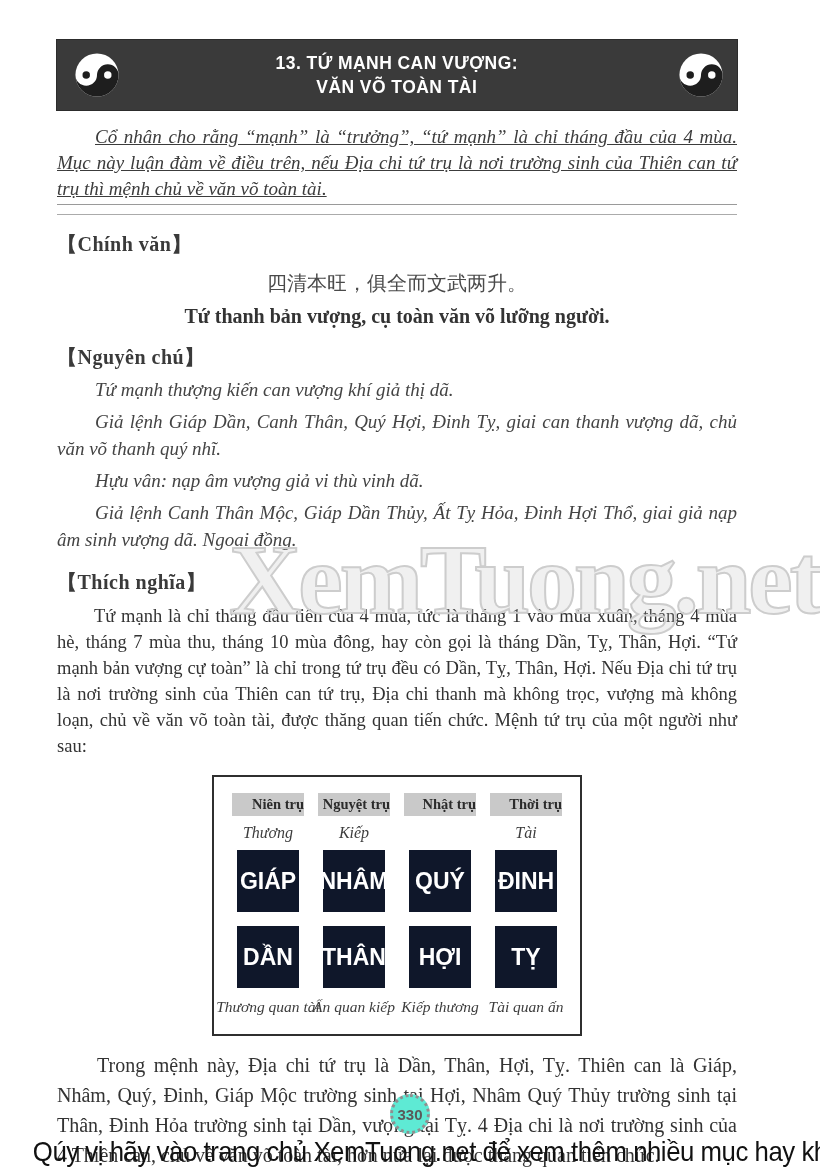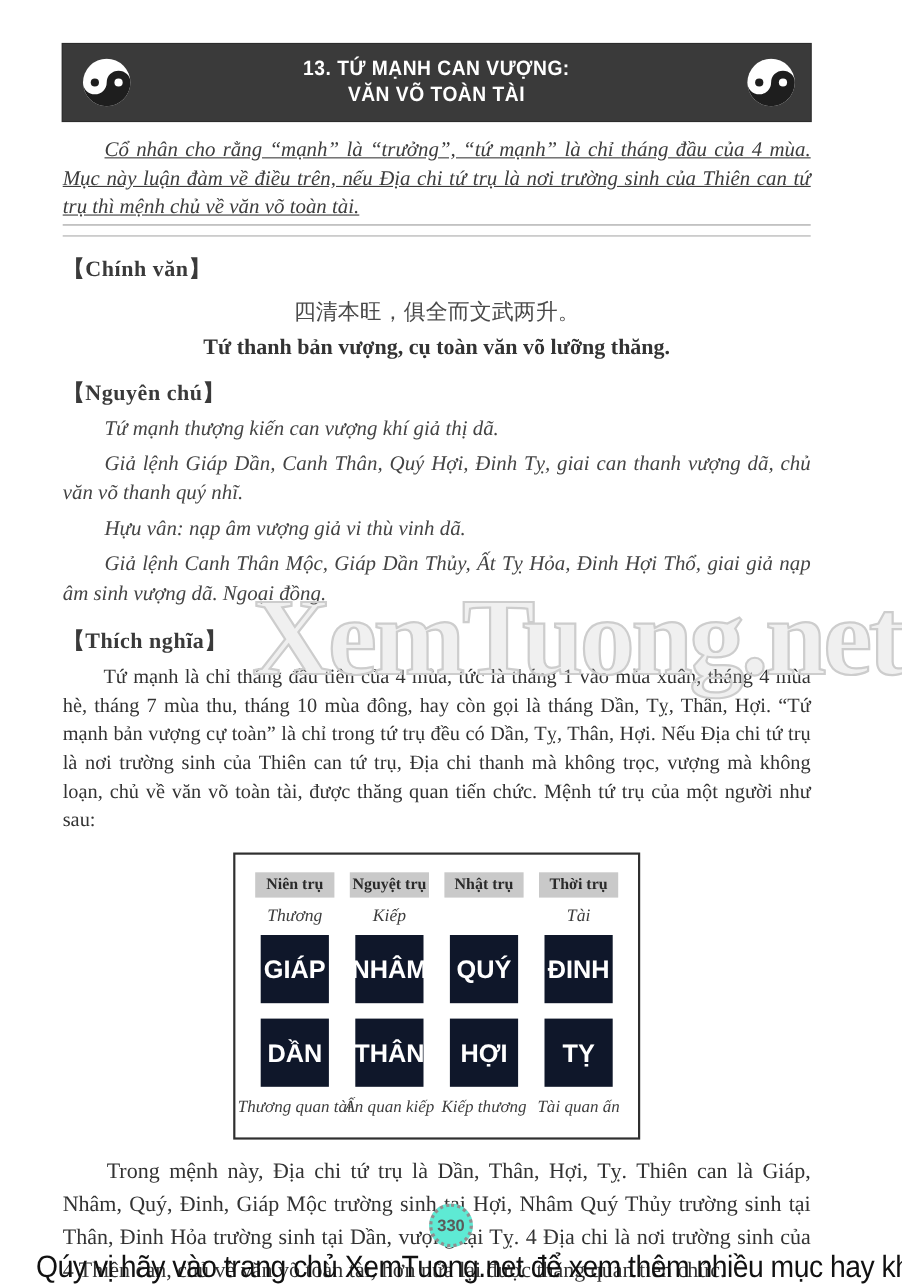--- a/index.html
+++ b/index.html
@@ -138,21 +138,21 @@
     display: flex;
     flex-direction: column;
     align-items: center;
   }
   .pillar-header {
     width: 72px;
     background: #c9c9c9;
     color: #2b2b2b;
     font-weight: bold;
     font-size: 14.5px;
-    text-align: center;
+    text-align: right;
     padding: 3px 0;
   }
   .pillar-top-label {
     height: 34px;
     display: flex;
     align-items: center;
     font-style: italic;
     font-size: 16px;
     color: #3d3d3d;
   }
@@ -244,21 +244,21 @@
       <circle cx="25.5" cy="50" r="8.5" fill="#1e1e1e"></circle>
       <circle cx="74.5" cy="50" r="8.5" fill="#ffffff"></circle>
     </svg>
   </div>
 
   <p class="intro">Cổ nhân cho rằng “mạnh” là “trưởng”, “tứ mạnh” là chỉ tháng đầu của 4 mùa. Mục này luận đàm về điều trên, nếu Địa chi tứ trụ là nơi trường sinh của Thiên can tứ trụ thì mệnh chủ về văn võ toàn tài.</p>
   <div class="separator"></div>
 
   <div class="sec-heading">【Chính văn】</div>
   <div class="chinese-line">四清本旺，俱全而文武两升。</div>
-  <div class="translation-line">Tứ thanh bản vượng, cụ toàn văn võ lưỡng thăng.</div>
+  <div class="translation-line">Tứ thanh bản vượng, cụ toàn văn võ lưỡng người.</div>
 
   <div class="sec-heading">【Nguyên chú】</div>
   <p class="annot-p">Tứ mạnh thượng kiến can vượng khí giả thị dã.</p>
   <p class="annot-p">Giả lệnh Giáp Dần, Canh Thân, Quý Hợi, Đinh Tỵ, giai can thanh vượng dã, chủ văn võ thanh quý nhĩ.</p>
   <p class="annot-p">Hựu vân: nạp âm vượng giả vi thù vinh dã.</p>
   <p class="annot-p">Giả lệnh Canh Thân Mộc, Giáp Dần Thủy, Ất Tỵ Hỏa, Đinh Hợi Thổ, giai giả nạp âm sinh vượng dã. Ngoại đồng.</p>
 
   <div class="sec-heading">【Thích nghĩa】</div>
   <p class="body-p">Tứ mạnh là chỉ tháng đầu tiên của 4 mùa, tức là tháng 1 vào mùa xuân, tháng 4 mùa hè, tháng 7 mùa thu, tháng 10 mùa đông, hay còn gọi là tháng Dần, Tỵ, Thân, Hợi. “Tứ mạnh bản vượng cự toàn” là chỉ trong tứ trụ đều có Dần, Tỵ, Thân, Hợi. Nếu Địa chi tứ trụ là nơi trường sinh của Thiên can tứ trụ, Địa chi thanh mà không trọc, vượng mà không loạn, chủ về văn võ toàn tài, được thăng quan tiến chức. Mệnh tứ trụ của một người như sau:</p>
 

